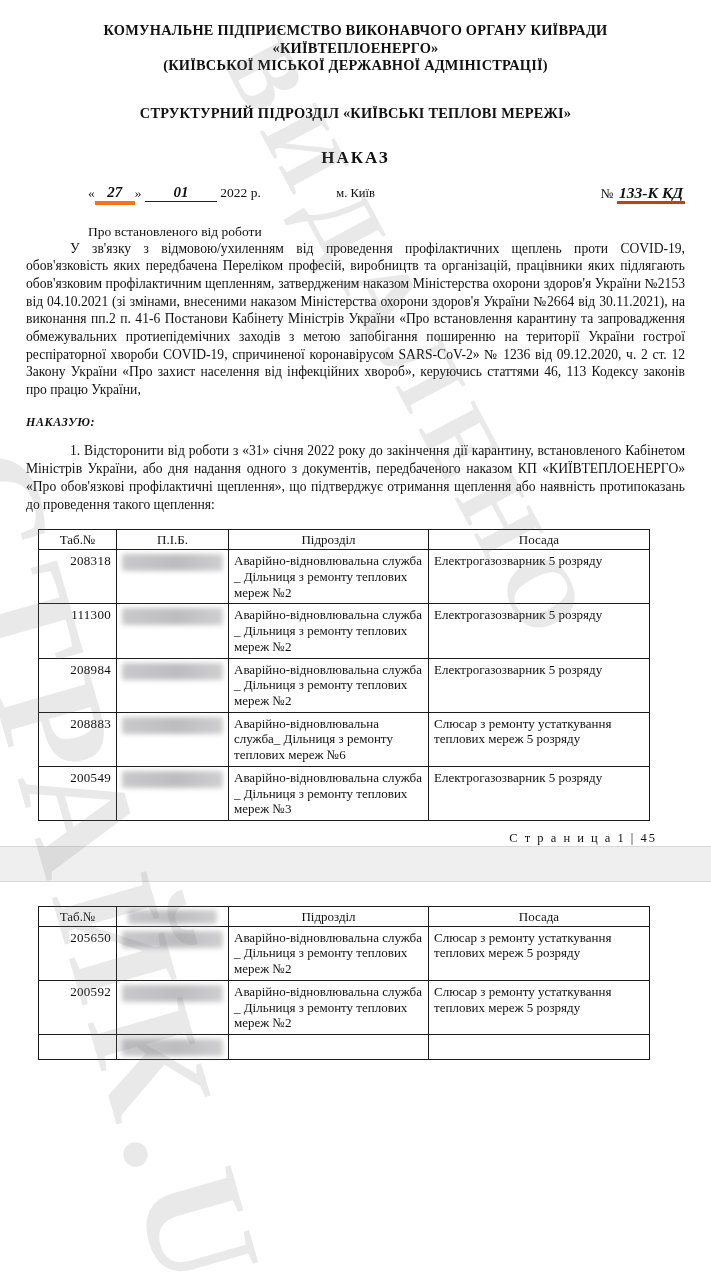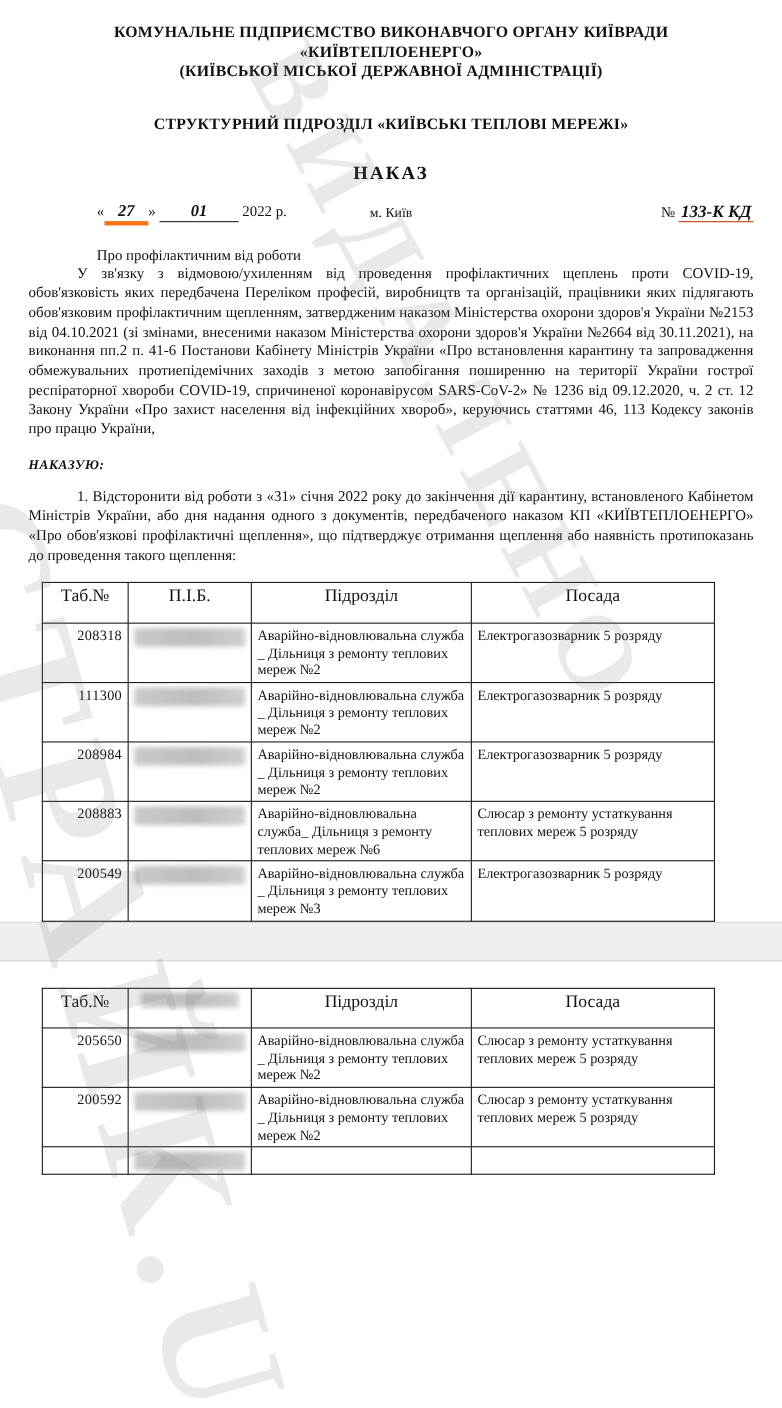--- a/index.html
+++ b/index.html
@@ -133,21 +133,21 @@
     position: absolute;
     right: 0;
     top: 0;
     font-size: 13.5px;
     white-space: nowrap;
   }
   .meta-num .hand {
     font-style: italic;
     font-weight: bold;
     font-size: 15.5px;
-    border-bottom: 1px solid #c2410c;
+    border-bottom: 3px solid #c2410c;
     padding: 0 2px;
   }
 
   .subject {
     margin-top: 18px;
     margin-left: 62px;
     font-size: 13.5px;
   }
 
   .para {
@@ -185,22 +185,22 @@
   }
   table.emp td, table.emp th {
     border: 1px solid #1a1a1a;
     vertical-align: top;
     padding: 3px 5px;
     line-height: 1.21;
     font-weight: normal;
   }
   table.emp th {
     text-align: center;
-    font-size: 16px;
-    padding: 2px 4px 14px;
+    font-size: 13px;
+    padding: 2px 4px 1px;
   }
   .col-tab { width: 78px; }
   .col-pib { width: 112px; }
   .col-div { width: 200px; }
   .col-pos { width: 221px; }
 
   td.tabnum {
     text-align: right;
     letter-spacing: .3px;
     position: relative;
@@ -254,21 +254,21 @@
       <span class="hand ul-long">01</span>
       <span>2022 р.</span>
     </div>
     <div class="meta-city">м. Київ</div>
     <div class="meta-num">
       <span>№</span>
       <span class="hand">133-К КД</span>
     </div>
   </div>
 
-  <div class="subject">Про профілактичним від роботи</div>
+  <div class="subject">Про встановленого від роботи</div>
 
   <div class="para">У зв'язку з відмовою/ухиленням від проведення профілактичних щеплень проти COVID-19, обов'язковість яких передбачена Переліком професій, виробництв та організацій, працівники яких підлягають обов'язковим профілактичним щепленням, затвердженим наказом Міністерства охорони здоров'я України №2153 від 04.10.2021 (зі змінами, внесеними наказом Міністерства охорони здоров'я України №2664 від 30.11.2021), на виконання пп.2 п. 41-6 Постанови Кабінету Міністрів України «Про встановлення карантину та запровадження обмежувальних протиепідемічних заходів з метою запобігання поширенню на території України гострої респіраторної хвороби COVID-19, спричиненої коронавірусом SARS-CoV-2» № 1236 від 09.12.2020, ч. 2 ст. 12 Закону України «Про захист населення від інфекційних хвороб», керуючись статтями 46, 113 Кодексу законів про працю України,</div>
 
   <div class="order-word">НАКАЗУЮ:</div>
 
   <div class="clause">1. Відсторонити від роботи з «31» січня 2022 року до закінчення дії карантину, встановленого Кабінетом Міністрів України, або дня надання одного з документів, передбаченого наказом КП «КИЇВТЕПЛОЕНЕРГО» «Про обов'язкові профілактичні щеплення», що підтверджує отримання щеплення або наявність протипоказань до проведення такого щеплення:</div>
 
   <table class="emp">
     <colgroup>
       <col class="col-tab">
@@ -321,20 +321,21 @@
         <td class="tabnum">200549</td>
         <td>
             <span class="redact name"></span>
           </td>
         <td>Аварійно-відновлювальна служба _ Дільниця з ремонту теплових мереж №3</td>
         <td>Електрогазозварник 5 розряду</td>
       </tr>
     </tbody>
   </table>
 
+  <div class="pagenum">С т р а н и ц а   1 | 45</div>
 </div>
 
 <div class="page-gap"></div>
 
 <div class="page page-2">
   <table class="emp">
     <colgroup>
       <col class="col-tab">
         <col class="col-pib">
         <col class="col-div">

